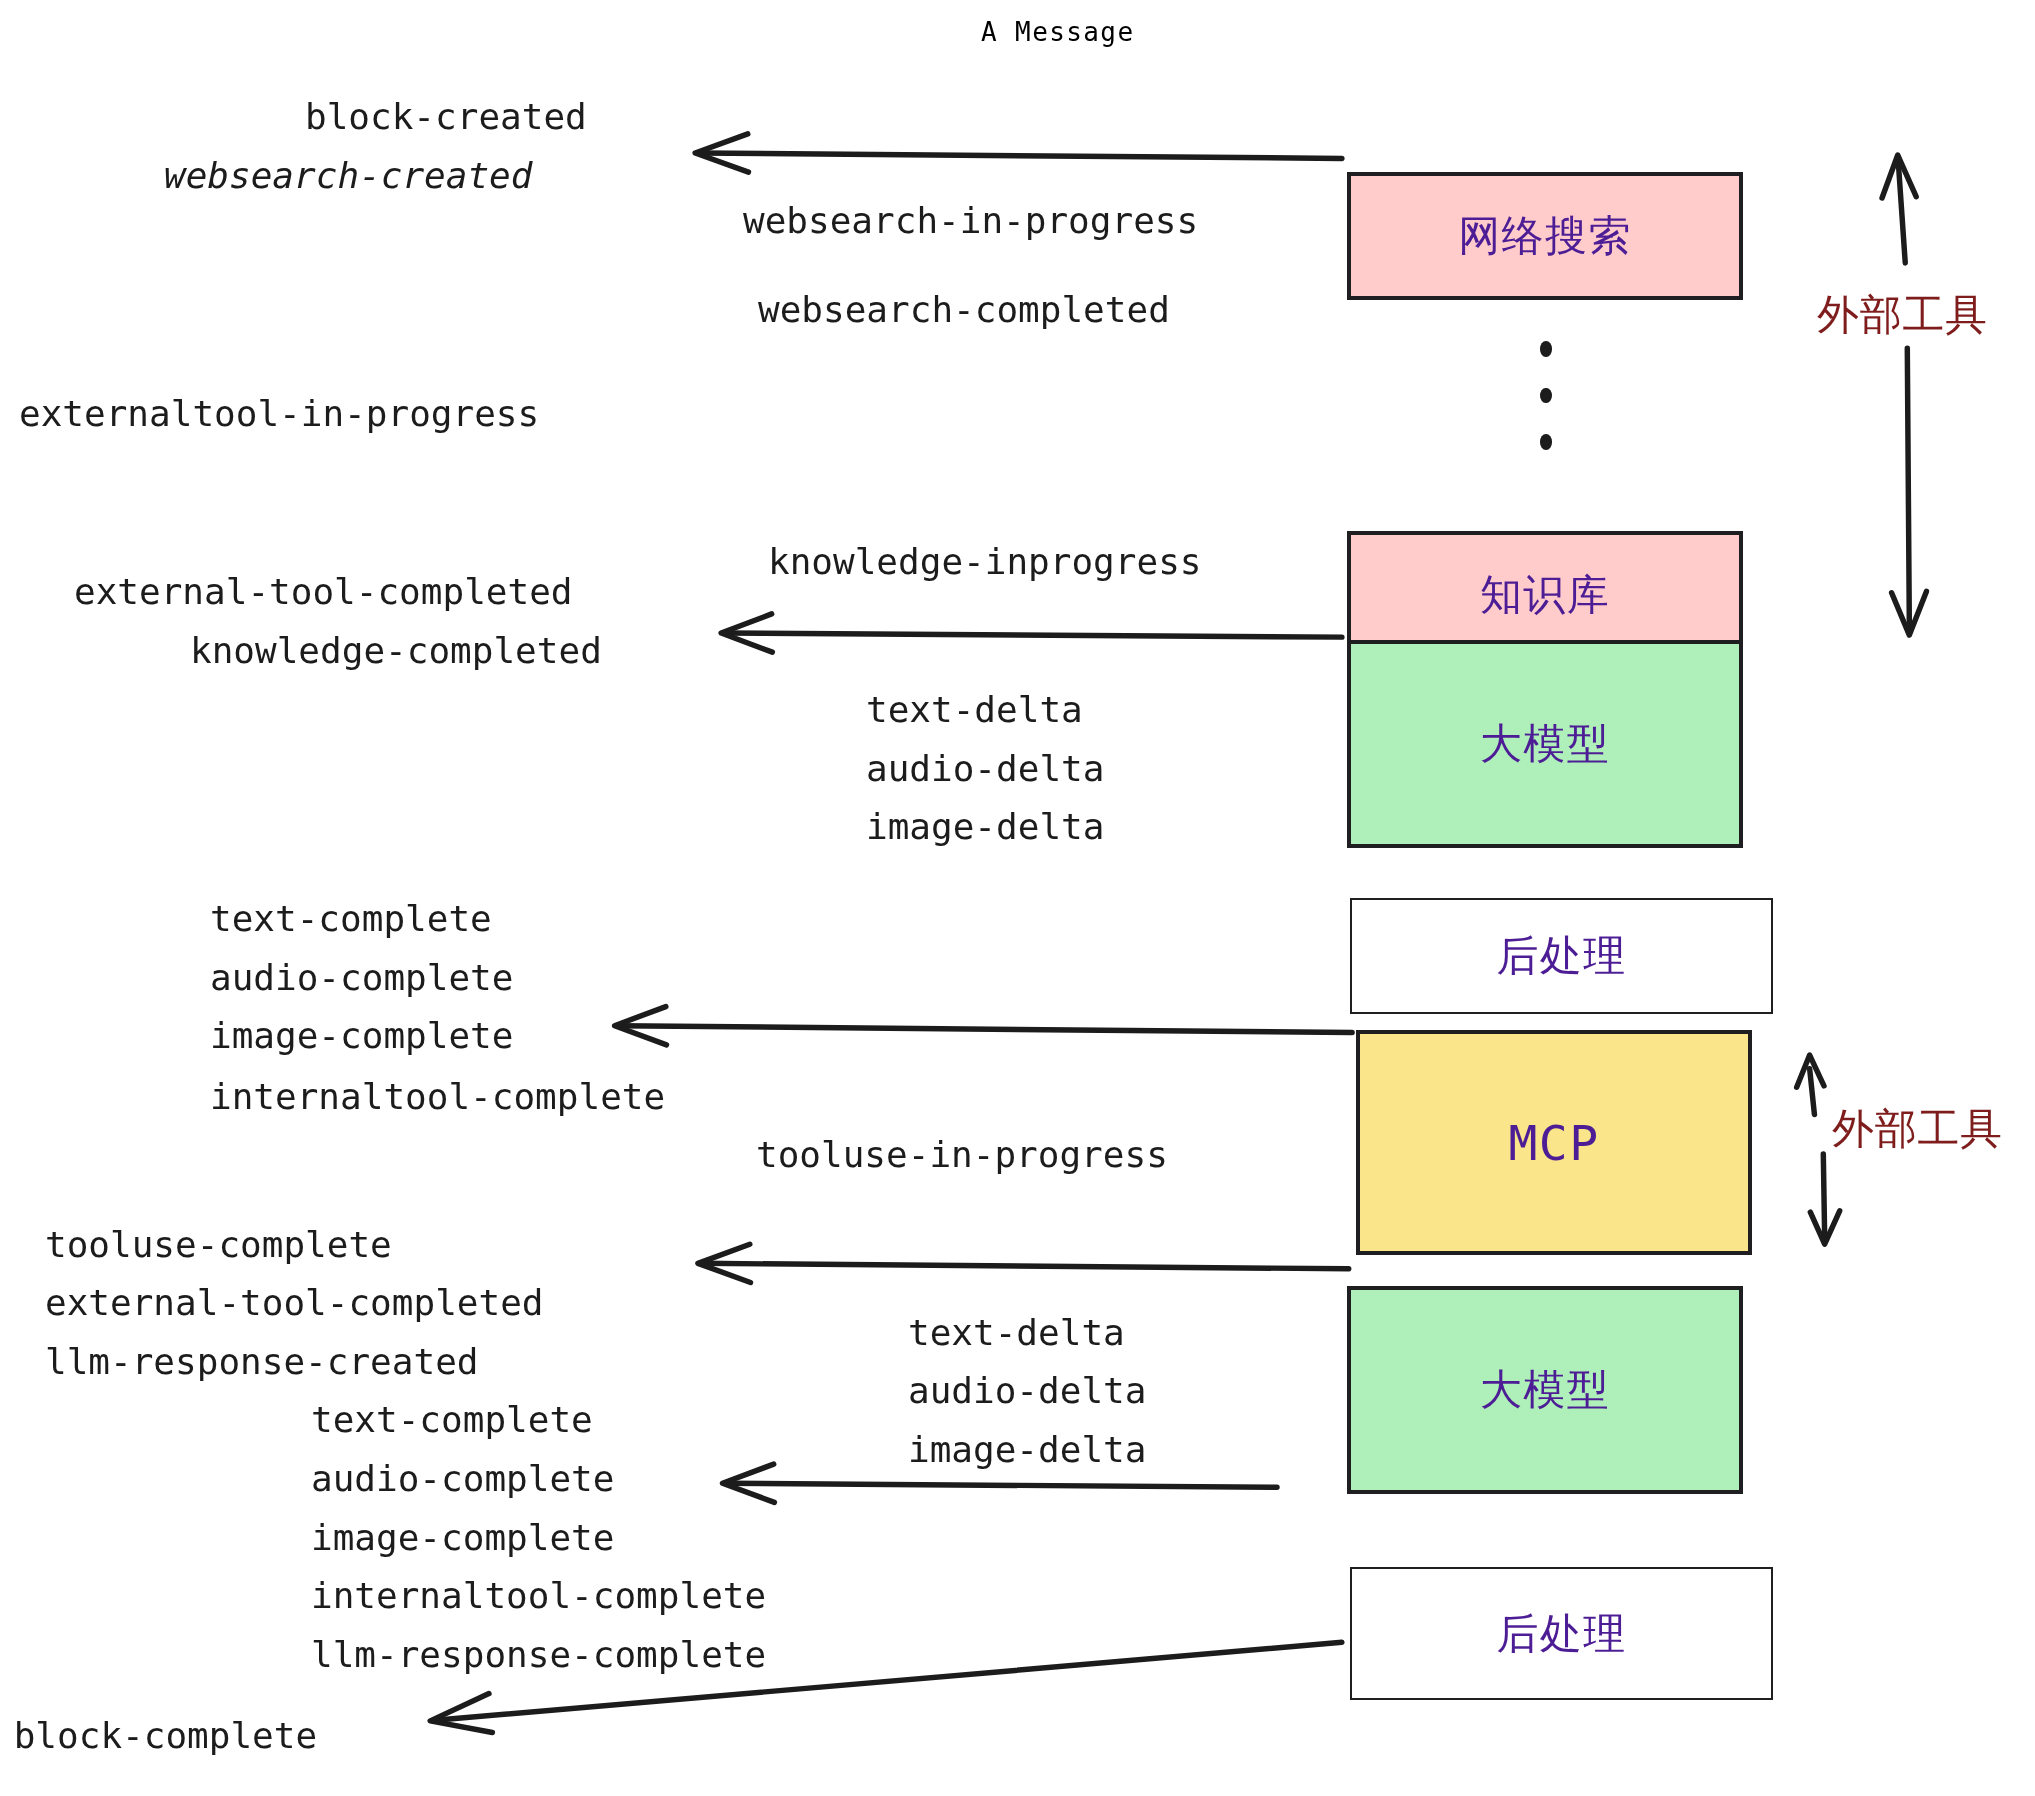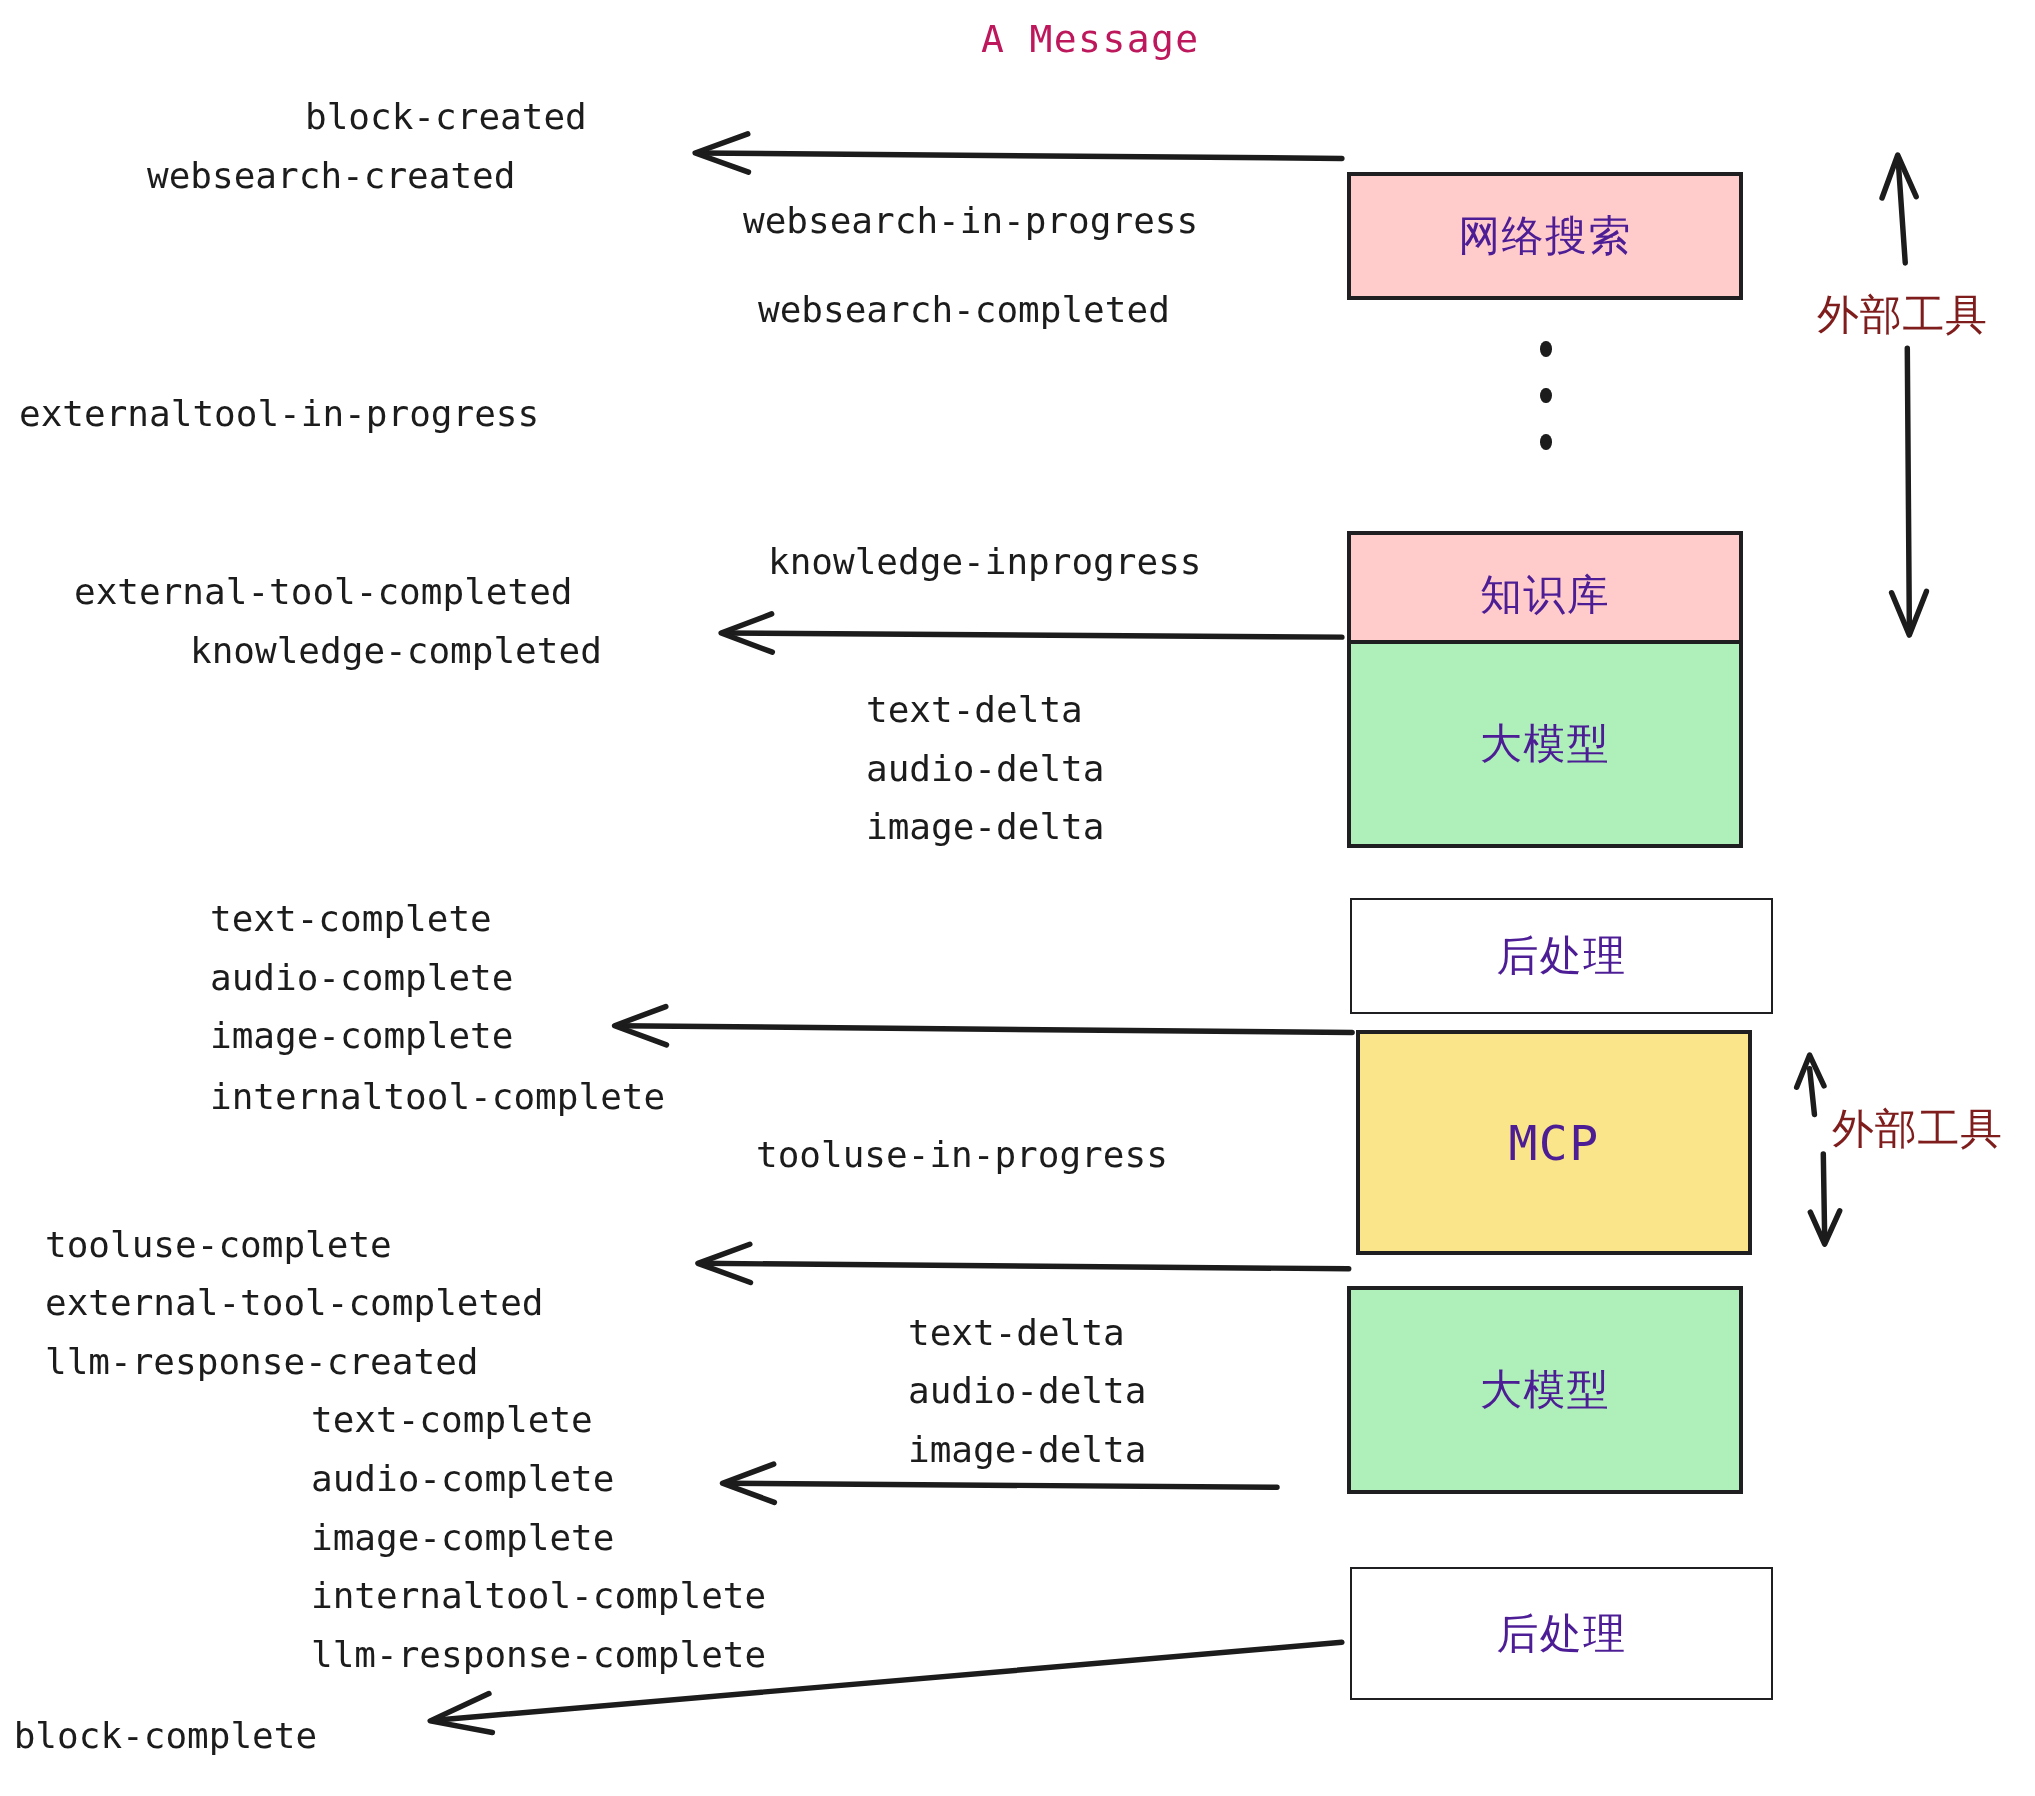--- a/index.html
+++ b/index.html
@@ -20,22 +20,22 @@
     font-family: "DejaVu Sans Mono", monospace;
     font-size: 36px;
     color: #1c1c1c;
     white-space: nowrap;
     letter-spacing: 0px;
     line-height: 1;
   }
   .title {
     position: absolute;
     font-family: "DejaVu Sans Mono", monospace;
-    font-size: 38px;
-    color: #be185d;
+    font-size: 26px;
+    color: #000000;
     white-space: nowrap;
     letter-spacing: 1.4px;
   }
   .box {
     position: absolute;
     box-sizing: border-box;
     display: flex;
     align-items: center;
     justify-content: center;
     border: 4.8px solid #1f1f22;
@@ -167,21 +167,21 @@
   </div>
 
   <div class="box thin" style="left:1350px; top:1567px; width:423px; height:133px; background:#FFFFFF;">
     <span>后处理</span>
   </div>
 
   <div class="cn" style="left:1817px; top:287px;">外部工具</div>
   <div class="cn" style="left:1832px; top:1101px;">外部工具</div>
 
   <div class="lbl" style="left:305px; top:99px;">block-created</div>
-  <div class="lbl" style="left:147px; top:158px;">websearch-created</div>
+  <div class="lbl" style="left:164px; top:158px;font-style:italic;">websearch-created</div>
   <div class="lbl" style="left:743px; top:203px;">websearch-in-progress</div>
   <div class="lbl" style="left:758px; top:292px;">websearch-completed</div>
   <div class="lbl" style="left:768px; top:544px;">knowledge-inprogress</div>
   <div class="lbl" style="left:19px; top:396px;">externaltool-in-progress</div>
   <div class="lbl" style="left:74px; top:574px;">external-tool-completed</div>
   <div class="lbl" style="left:190px; top:633px;">knowledge-completed</div>
   <div class="lbl" style="left:866px; top:692px;">text-delta</div>
   <div class="lbl" style="left:866px; top:751px;">audio-delta</div>
   <div class="lbl" style="left:866px; top:809px;">image-delta</div>
   <div class="lbl" style="left:210px; top:901px;">text-complete</div>

